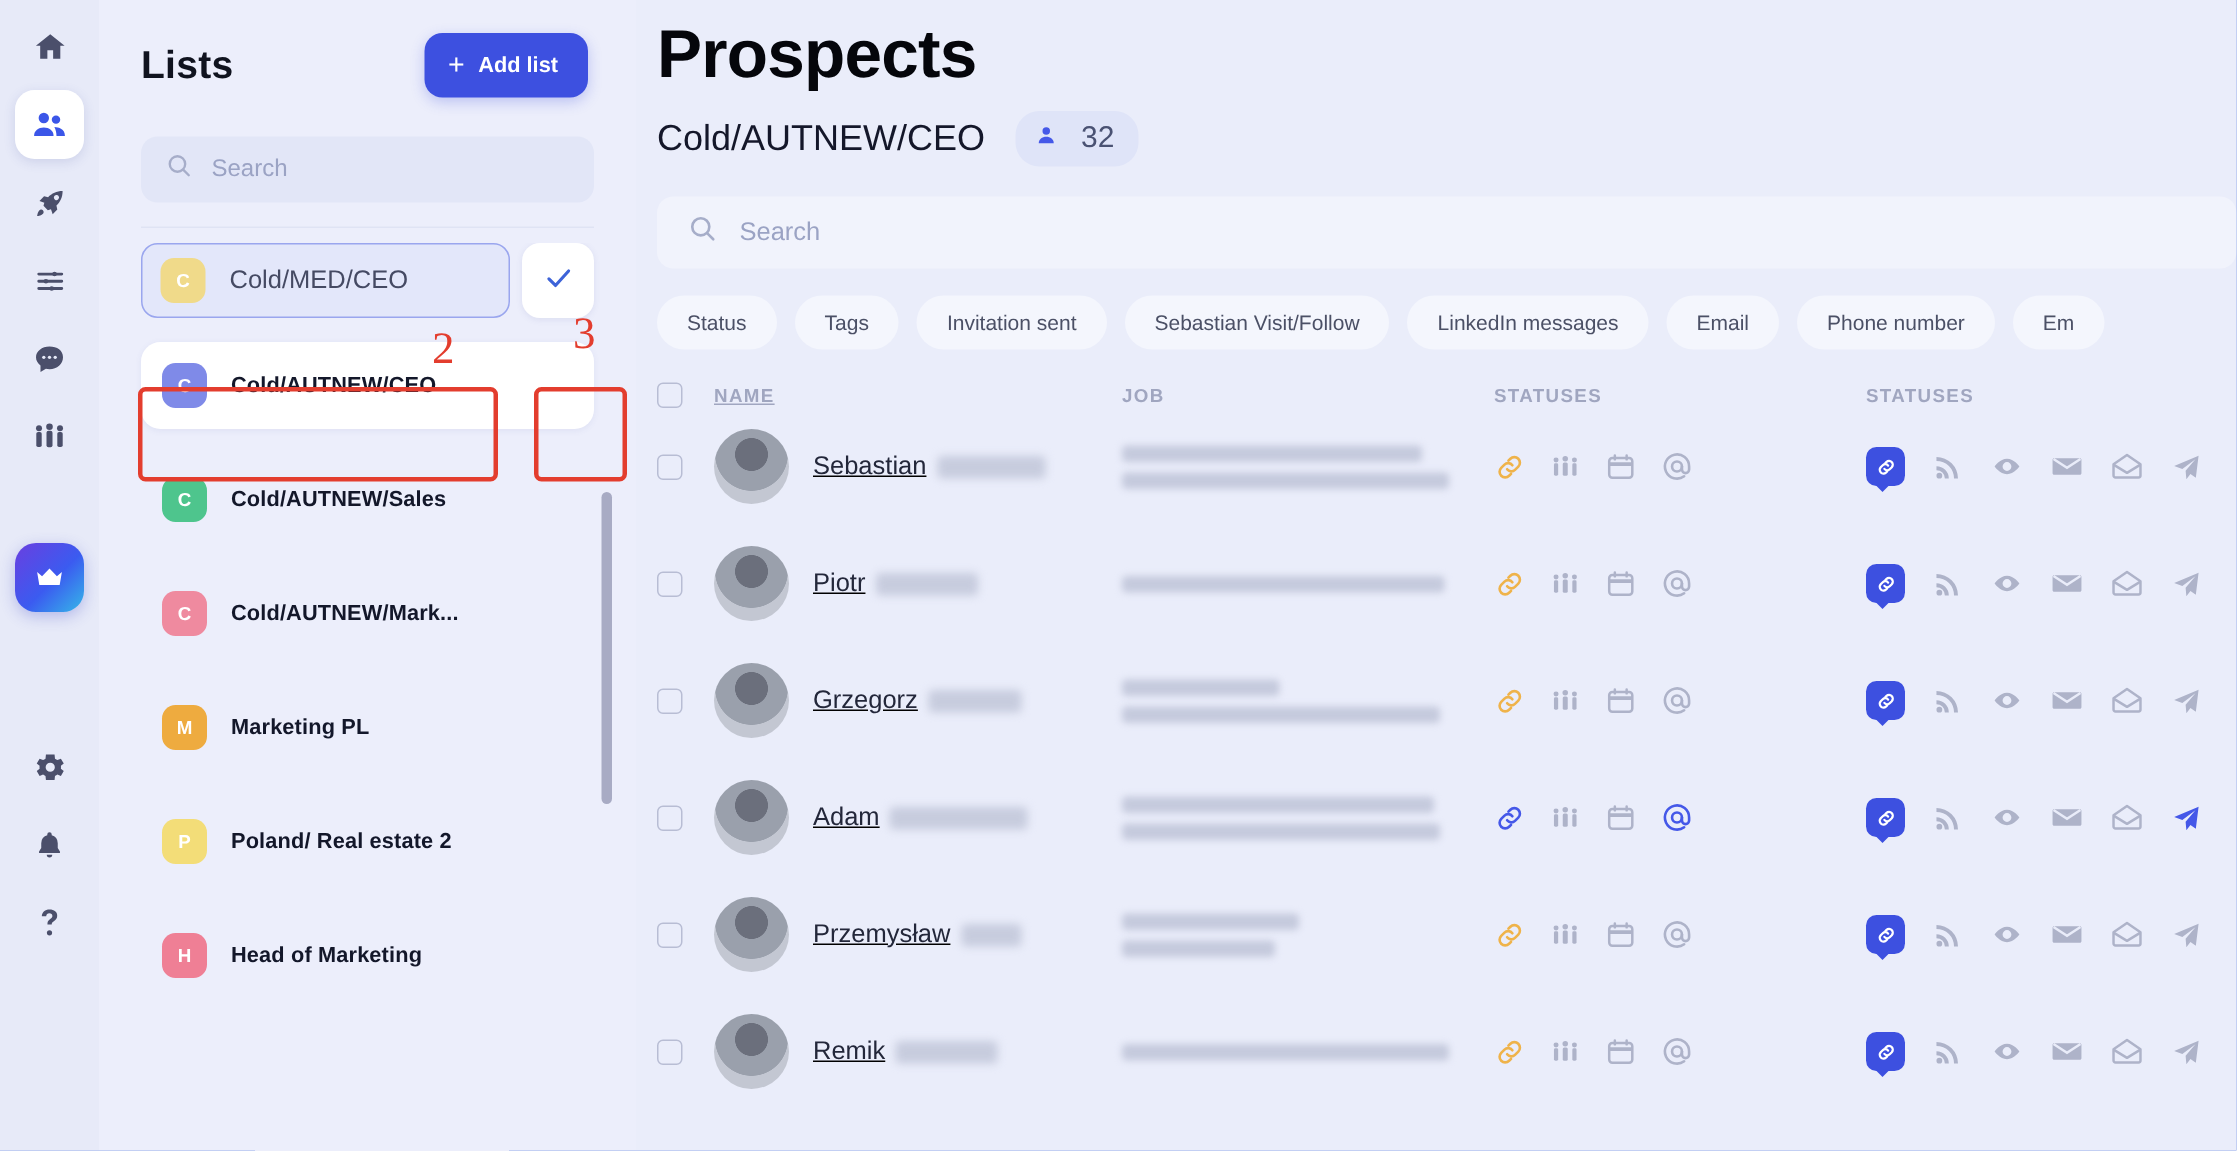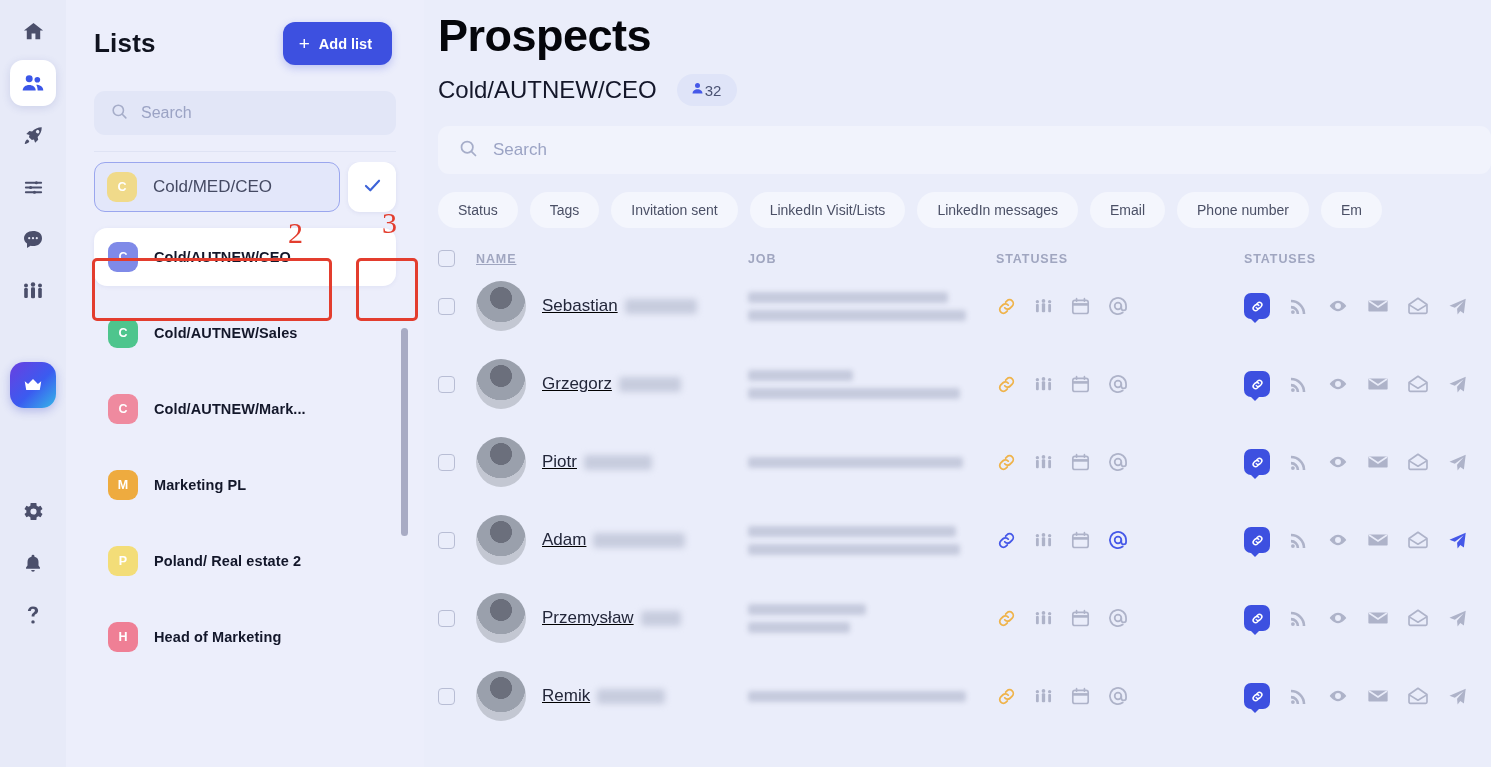--- a/index.html
+++ b/index.html
@@ -159,24 +159,24 @@
   .main {
     flex: 1; height: 767px; position: relative;
     background: #eaedfa;
     padding-left: 14px;
     overflow: hidden;
   }
   .page-title { font-size: 45px; font-weight: 700; color: #05060b; letter-spacing: -.5px; padding-top: 10px; }
   .sub-row { display: flex; align-items: center; gap: 20px; margin-top: 12px; }
   .sub-name { font-size: 24px; color: #14172a; font-weight: 400; }
   .count-badge {
-    display: flex; align-items: center; gap: 0;
+    display: flex; align-items: center; gap: 16px;
     background: #dfe4f8; border-radius: 16px;
     padding: 7px 16px 7px 13px;
-    color: #4a5273; font-size: 15px; text-align: right;
+    color: #4a5273; font-size: 20px; text-align: right;
   }
 
   .main-search {
     margin-top: 20px; margin-right: 0;
     height: 48px; background: #f1f3fc; border-radius: 11px;
     display: flex; align-items: center; gap: 14px; padding: 0 20px;
   }
   .main-search .ph { color: #9ba3c4; font-size: 17px; }
 
   .chips { display: flex; gap: 12px; margin-top: 18px; }
@@ -439,21 +439,21 @@
             <path d="M15.5 15.5L20 20" stroke-linecap="round"></path>
           </svg>
       </span>
       <span class="ph">Search</span>
     </div>
 
     <div class="chips" id="chips">
         <div class="chip">Status</div>
         <div class="chip">Tags</div>
         <div class="chip">Invitation sent</div>
-        <div class="chip">LinkedIn Visit/Lists</div>
+        <div class="chip">Sebastian Visit/Follow</div>
         <div class="chip">LinkedIn messages</div>
         <div class="chip">Email</div>
         <div class="chip">Phone number</div>
         <div class="chip">Em</div>
       </div>
 
     <div class="table-head">
       <div class="col-check">
         <span class="chk"></span>
       </div>
@@ -550,26 +550,25 @@
               </span>
             </div>
           </div>
         </div>
         <div class="row">
           <div class="col-check">
             <span class="chk"></span>
           </div>
           <div class="col-name">
             <div class="pfp" style="background: radial-gradient(circle at 50% 34%, rgb(107, 111, 124) 0px, rgb(107, 111, 124) 26%, rgb(154, 160, 172) 27%, rgb(154, 160, 172) 58%, rgb(195, 199, 210) 59%, rgb(195, 199, 210) 100%);"></div>
-            <div><span class="fname">Grzegorz</span><span class="lname-redact" style="width: 62px;"></span></div>
+            <div><span class="fname">Piotr</span><span class="lname-redact" style="width: 68px;"></span></div>
           </div>
           <div class="col-job">
             <div class="job-lines">
-              <div class="job-redact" style="width: 105px;"></div>
-              <div class="job-redact" style="width: 212px;"></div>
+              <div class="job-redact" style="width: 215px;"></div>
             </div>
           </div>
           <div class="col-stat">
             <div class="stat-icons">
               <span style="color: rgb(239, 179, 74); display: flex;">
                 <svg width="21" height="21" viewBox="0 0 24 24" fill="none" stroke="currentColor" stroke-width="2" stroke-linecap="round">
                   <path d="M10 13.5a4 4 0 006 .5l2.5-2.5a4.2 4.2 0 00-6-6L11 7"></path>
                   <path d="M14 10.5a4 4 0 00-6-.5L5.5 12.5a4.2 4.2 0 006 6L13 17"></path>
                 </svg>
               </span>
@@ -637,25 +636,26 @@
               </span>
             </div>
           </div>
         </div>
         <div class="row">
           <div class="col-check">
             <span class="chk"></span>
           </div>
           <div class="col-name">
             <div class="pfp" style="background: radial-gradient(circle at 50% 34%, rgb(107, 111, 124) 0px, rgb(107, 111, 124) 26%, rgb(154, 160, 172) 27%, rgb(154, 160, 172) 58%, rgb(195, 199, 210) 59%, rgb(195, 199, 210) 100%);"></div>
-            <div><span class="fname">Piotr</span><span class="lname-redact" style="width: 68px;"></span></div>
+            <div><span class="fname">Grzegorz</span><span class="lname-redact" style="width: 62px;"></span></div>
           </div>
           <div class="col-job">
             <div class="job-lines">
-              <div class="job-redact" style="width: 215px;"></div>
+              <div class="job-redact" style="width: 105px;"></div>
+              <div class="job-redact" style="width: 212px;"></div>
             </div>
           </div>
           <div class="col-stat">
             <div class="stat-icons">
               <span style="color: rgb(239, 179, 74); display: flex;">
                 <svg width="21" height="21" viewBox="0 0 24 24" fill="none" stroke="currentColor" stroke-width="2" stroke-linecap="round">
                   <path d="M10 13.5a4 4 0 006 .5l2.5-2.5a4.2 4.2 0 00-6-6L11 7"></path>
                   <path d="M14 10.5a4 4 0 00-6-.5L5.5 12.5a4.2 4.2 0 006 6L13 17"></path>
                 </svg>
               </span>

